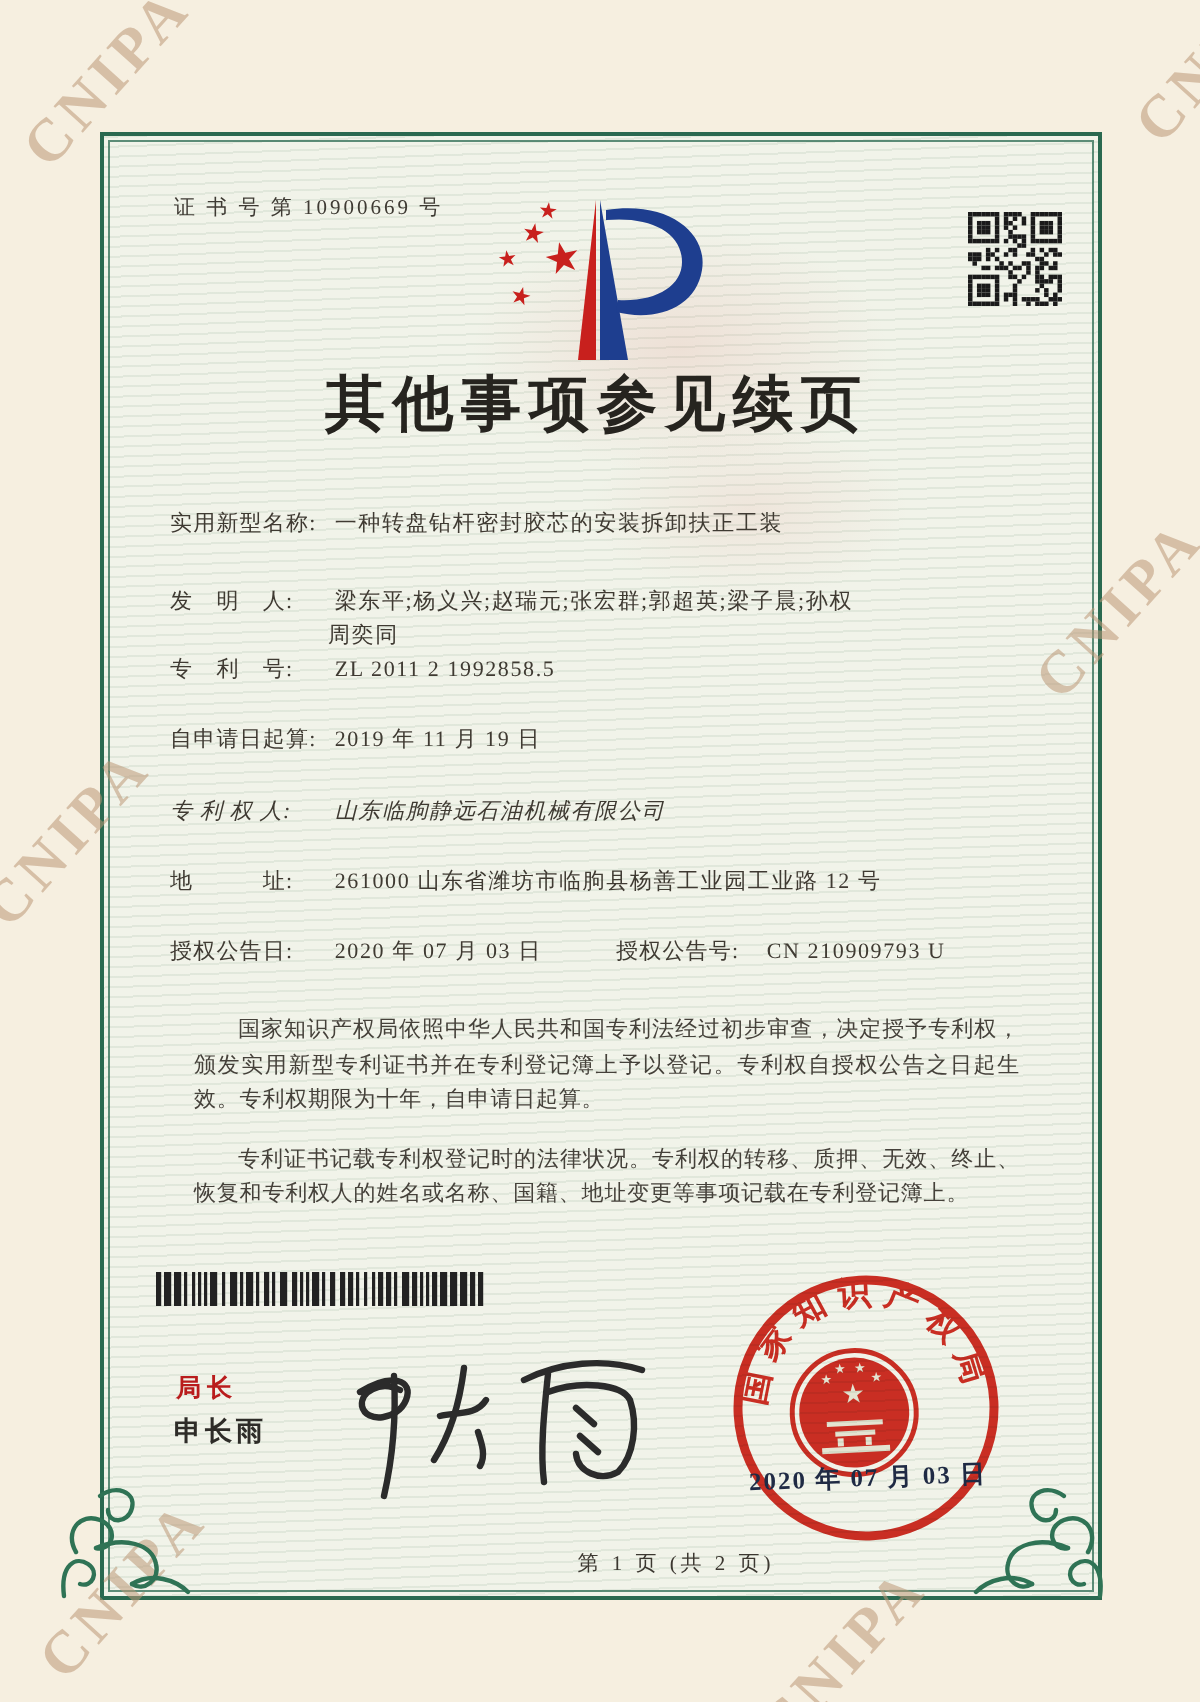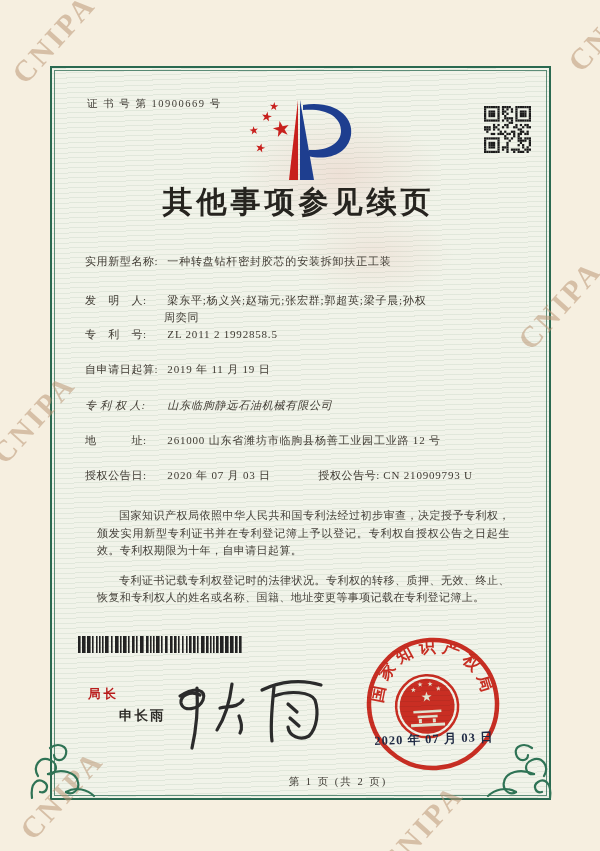--- a/index.html
+++ b/index.html
@@ -16,25 +16,25 @@
       repeating-linear-gradient(178deg, rgba(125,160,132,0.14) 0px, rgba(125,160,132,0.14) 1px, rgba(0,0,0,0) 1px, rgba(0,0,0,0) 5px),
       #f1f3e9;
   }
   .frame-inner{position:absolute;left:2px;top:2px;right:2px;bottom:2px;border:1px solid rgba(42,105,80,0.75);}
   .abs{position:absolute;z-index:3;}
   .cert-no{left:87px;top:97px;font-size:10.5px;letter-spacing:1.5px;color:#3e3a33;}
   .title{left:50px;top:182px;width:497px;text-align:center;font-size:30px;font-weight:700;letter-spacing:4px;color:#26241f;}
   .row{left:85px;width:450px;font-size:11px;color:#3f3a32;letter-spacing:0.6px;white-space:nowrap;}
   .lbl{display:inline-block;min-width:79px;}
   .val{letter-spacing:0.8px;}
-  .col2{position:absolute;left:223px;top:0;text-align:right;}
+  .col2{position:absolute;left:223px;top:0;}
   .paras{left:85px;top:495px;width:437px;font-size:11px;line-height:17.6px;color:#45413a;letter-spacing:0.4px;text-align:justify;}
   .paras p{margin:12px;text-indent:2em;}
   .director-title{left:88px;top:686px;font-size:12.5px;font-weight:700;letter-spacing:3px;color:#b91c1c;text-align:right;}
-  .director-name{left:87px;top:707px;font-size:13.5px;font-weight:700;letter-spacing:2px;color:#2e2c28;margin-left:32px;}
+  .director-name{left:87px;top:707px;font-size:13.5px;font-weight:700;letter-spacing:2px;color:#2e2c28;}
   .seal-date{left:363px;top:731px;width:142px;text-align:center;font-size:12.5px;font-weight:700;
     letter-spacing:1px;color:#1f2a44;transform:rotate(-2deg);z-index:5;}
   .footer-page{left:50px;top:775px;width:576px;text-align:center;font-size:10.5px;letter-spacing:2px;color:#3c3831;}
   .footer-note{left:50px;top:809px;width:497px;text-align:right;font-size:11.5px;letter-spacing:3px;color:#35332c;margin-top:44px;}
   .wm{position:absolute;z-index:2;font-size:30px;font-weight:700;letter-spacing:3px;
     color:rgba(187,152,118,0.55);transform:rotate(-48deg);font-family:"Liberation Serif","DejaVu Serif",serif;}
   .tint{position:absolute;z-index:2;border-radius:50%;pointer-events:none;}
   .logo-box{left:246px;top:97px;width:118px;height:86px;}
   .star{position:absolute;color:#c8201d;line-height:1;z-index:4;}
   .seal-svg{left:359px;top:630px;z-index:4;transform:rotate(-3deg);mix-blend-mode:multiply;opacity:0.95;}

